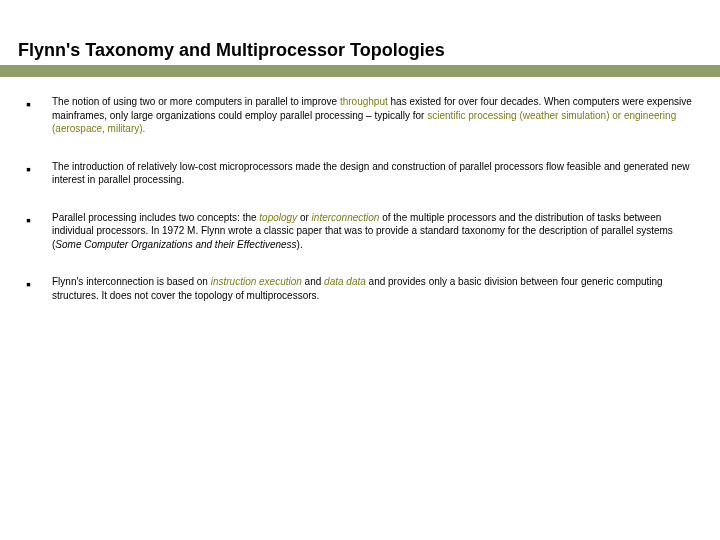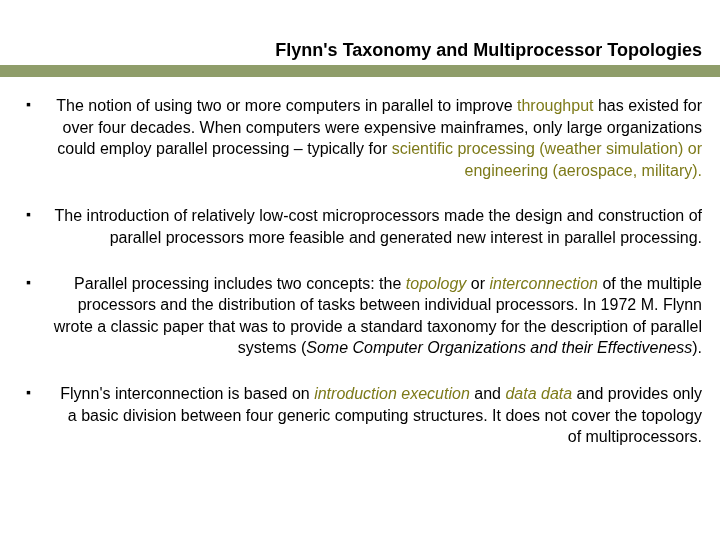--- a/index.html
+++ b/index.html
@@ -1,15 +1,15 @@
 <!DOCTYPE html>
 <html><head>
 <meta charset="utf-8">
 <style>
-  * { margin: 0; padding: 0; box-sizing: border-box; text-align: right; }
+  * { margin: 0; padding: 0; box-sizing: border-box; }
   body {
     width: 720px;
     height: 540px;
     background: #ffffff;
     font-family: Arial, Helvetica, sans-serif;
     color: #000;
     padding: 40px 18px 18px 18px;
     position: relative;
   }
   .title {
@@ -25,21 +25,21 @@
     margin-right: -18px;
     margin-bottom: 18px;
   }
   ul.bullets {
     list-style: none;
     padding-left: 8px;
   }
   ul.bullets > li {
     position: relative;
     padding-left: 26px;
-    font-size: 16px;
+    font-size: 10px;
     line-height: 1.35;
     margin-bottom: 24px;
     color: #000;
   }
   ul.bullets > li::before {
     content: "▪";
     position: absolute;
     left: 0;
     top: 0;
     font-size: 14px;
@@ -54,24 +54,24 @@
 <div class="title">Flynn's Taxonomy and Multiprocessor Topologies</div>
 <div class="title-bar"></div>
 
 <ul class="bullets">
 
   <li>
     <span>The notion of using two or more computers in parallel to improve </span><span class="olive">throughput</span><span> has existed for over four decades.  When computers were expensive mainframes, only large organizations could employ parallel processing – typically for </span><span class="olive">scientific processing (weather simulation) or engineering (aerospace, military).</span>
   </li>
 
   <li>
-    <span>The introduction of relatively low-cost microprocessors made the design and construction of parallel processors more feasible and generated new interest in parallel processing.</span>
+    <span>The introduction of relatively low-cost microprocessors made the design and construction of parallel processors flow feasible and generated new interest in parallel processing.</span>
   </li>
 
   <li>
     <span>Parallel processing includes two concepts: the </span><span class="olive italic">topology</span><span> or </span><span class="olive italic">interconnection</span><span> of the multiple processors and the distribution of tasks between individual processors. In 1972 M. Flynn wrote a classic paper that was to provide a standard taxonomy for the description of parallel systems (</span><span class="italic">Some Computer Organizations and their Effectiveness</span><span>).</span>
   </li>
 
   <li>
-    <span>Flynn's interconnection is based on  </span><span class="olive italic">introduction execution</span><span> and </span><span class="olive italic">data data</span><span> and provides only a basic division between four generic computing structures. It does not cover the topology of multiprocessors.</span>
+    <span>Flynn's interconnection is based on  </span><span class="olive italic">instruction execution</span><span> and </span><span class="olive italic">data data</span><span> and provides only a basic division between four generic computing structures. It does not cover the topology of multiprocessors.</span>
   </li>
 
 </ul>
 
 </body></html>

